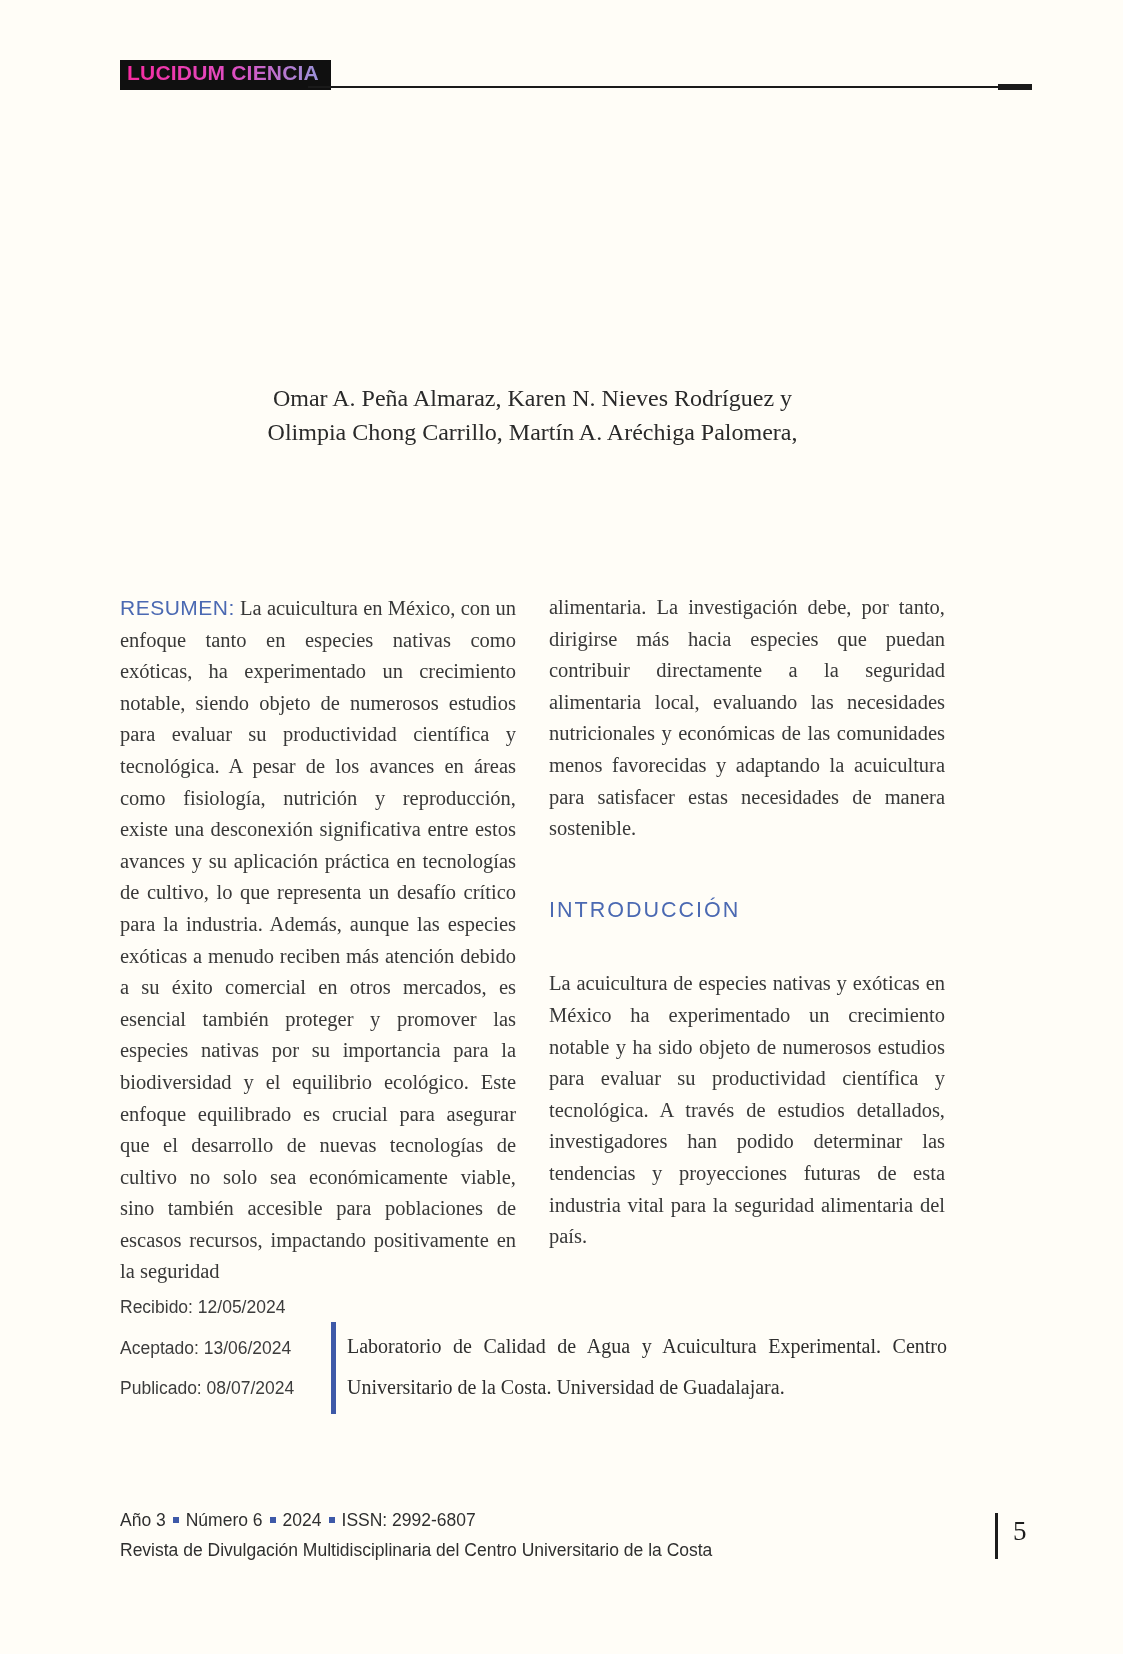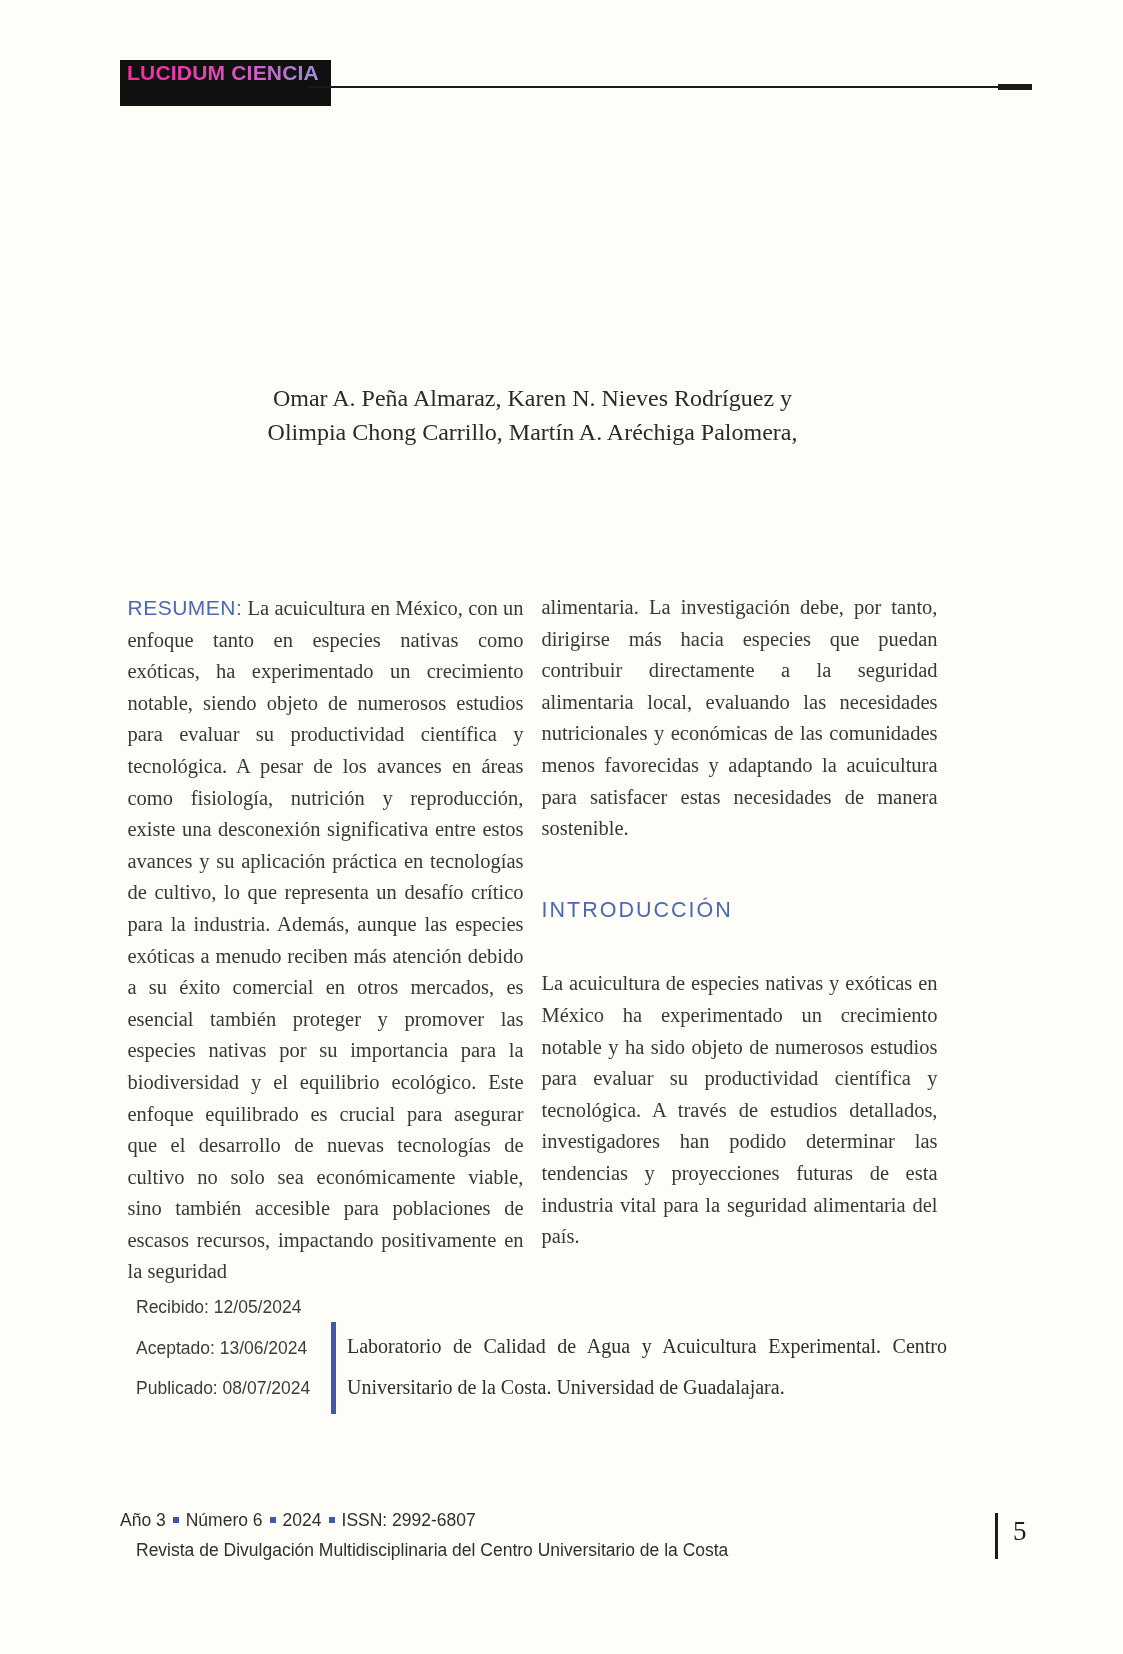--- a/index.html
+++ b/index.html
@@ -17,21 +17,21 @@
     width:1123px;height:1654px;
     margin:0 auto;
     background:#fffdf7;
     font-family:"Liberation Serif", serif;
     overflow:hidden;
   }
   
   .logo{
     position:absolute;left:120px;top:60px;
     background:var(--logo-bg);
-    padding:2px 12px 20px 7px;
+    padding:2px 12px 4px 7px;
     line-height:22px;
   }
   .logo-text{
     font-family:"Liberation Sans", sans-serif;
     font-weight:bold;font-size:21px;letter-spacing:0.2px;
     background:linear-gradient(90deg, var(--logo-pink) 0%, #e04ec2 55%, var(--logo-purple) 100%);
     -webkit-background-clip:text;background-clip:text;
     color:transparent;
   }
   .masthead-rule{
@@ -55,21 +55,21 @@
   .authors{
     position:absolute;left:120px;top:381px;width:825px;
     text-align:center;
     font-size:24px;line-height:34px;
     color:#2a2a2a;
   }
   .author-line{display:block;}
   
   .columns{
     position:absolute;left:120px;top:592px;width:825px;
-    display:flex;gap:18px;justify-content:center;
+    display:flex;gap:33px;
   }
   .col{
     width:396px;
     font-size:20.5px;line-height:31.6px;
     text-align:justify;hyphens:auto;
     color:#383838;
   }
   .body-p{margin:0;}
   .section-label{
     font-family:"Liberation Sans", sans-serif;
@@ -82,21 +82,21 @@
     font-family:"Liberation Sans", sans-serif;
     font-weight:400;
     font-size:21.5px;letter-spacing:2px;
     color:var(--heading-blue);
     margin:50px 0 42px;
     text-align:left;
   }
   
   .footnote{position:absolute;left:120px;top:1296px;width:825px;height:130px;}
   .dates{
-    position:absolute;left:16px;top:2px;
+    position:absolute;left:0;top:2px;
     font-family:"Liberation Sans", sans-serif;
     font-size:17.5px;line-height:18px;
     color:#3c3c3c;
   }
   .dates > div{margin-bottom:22.5px;}
   .footnote-bar{
     position:absolute;left:211px;top:26px;width:5px;height:92px;
     background:var(--accent-blue);
   }
   .affiliation{
@@ -112,21 +112,21 @@
     font-size:17.5px;color:#2f2f2f;
   }
   .sq{
     display:inline-block;width:6px;height:6px;
     background:var(--accent-blue);
     margin:0 7px 2px 7px;vertical-align:middle;
   }
   .journal-name{
     position:absolute;left:120px;top:1540px;
     font-family:"Liberation Sans", sans-serif;
-    font-size:17.5px;color:#2f2f2f;margin-left:16px;
+    font-size:17.5px;color:#2f2f2f;
   }
   .pagenum-bar{
     position:absolute;left:995px;top:1513px;width:3px;height:46px;
     background:#1c1c1c;
   }
   .pagenum{
     position:absolute;left:1013px;top:1516px;
     font-size:27px;color:#1c1c1c;
     font-family:"Liberation Serif", serif;
   }

